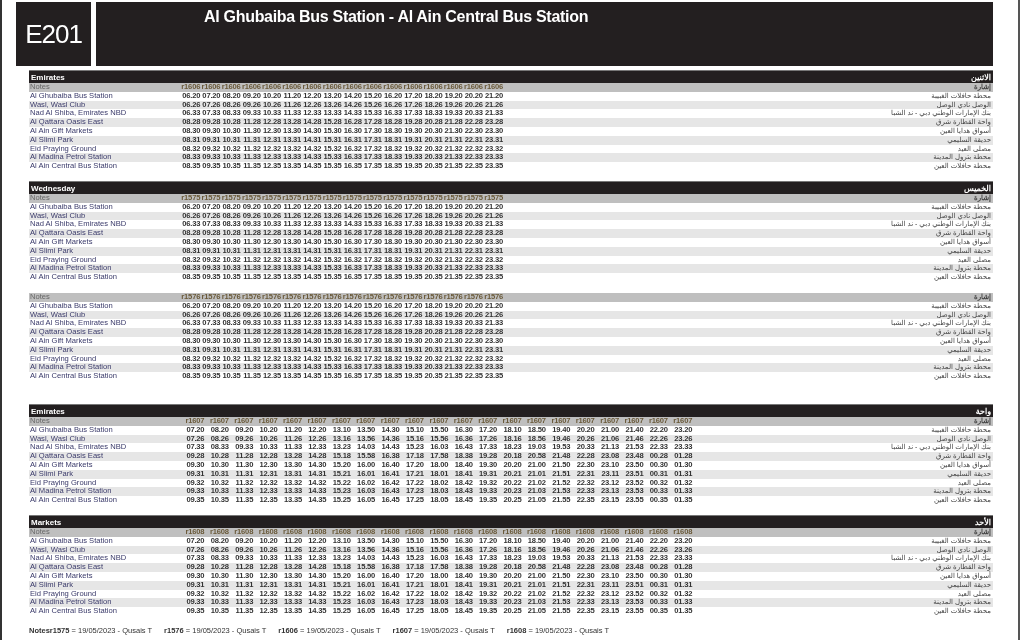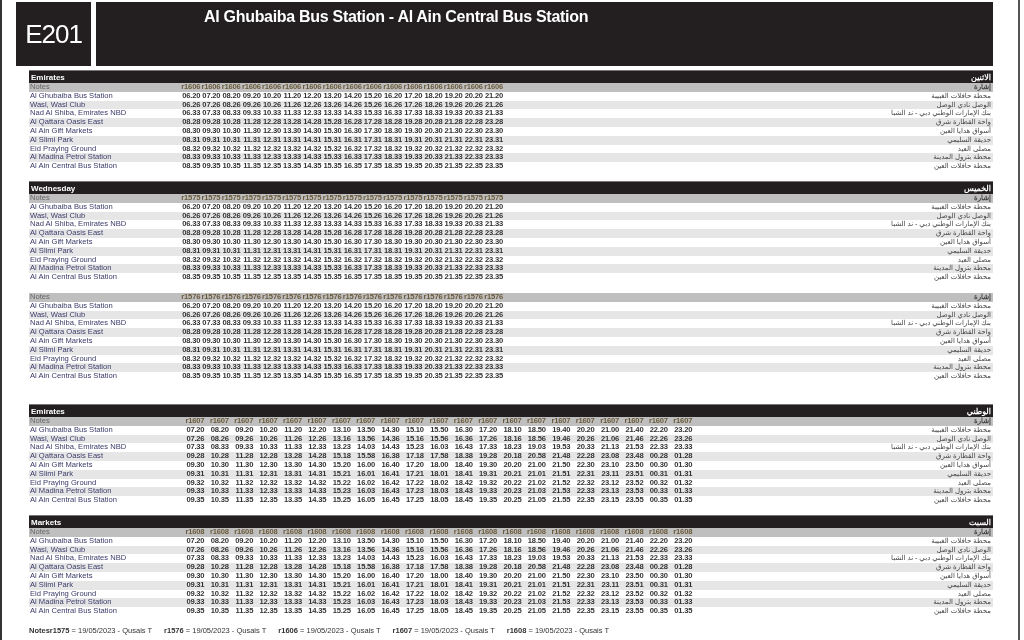--- a/index.html
+++ b/index.html
@@ -706,21 +706,21 @@
           <span class="c" style="width:20.2px">21.35</span>
           <span class="c" style="width:20.2px">22.35</span>
           <span class="c" style="width:20.2px">23.35</span>
         </span>
         <span class="ar">محطة حافلات العين</span>
       </div>
     </div>
     <div class="section" style="top: 404px;">
       <div class="sec-head">
         <span>Emirates</span>
-        <span style="direction:rtl">الوطني</span>
+        <span style="direction:rtl">واحة</span>
       </div>
       <div class="row notes" style="position: relative;">
         <span class="stop">Notes</span>
         <span class="cells">
           <span class="c" style="width:24.4px;color:#6a5a3a">r1607</span>
           <span class="c" style="width:24.4px;color:#6a5a3a">r1607</span>
           <span class="c" style="width:24.4px;color:#6a5a3a">r1607</span>
           <span class="c" style="width:24.4px;color:#6a5a3a">r1607</span>
           <span class="c" style="width:24.4px;color:#6a5a3a">r1607</span>
           <span class="c" style="width:24.4px;color:#6a5a3a">r1607</span>
@@ -982,21 +982,21 @@
           <span class="c" style="width:24.4px">23.55</span>
           <span class="c" style="width:24.4px">00.35</span>
           <span class="c" style="width:24.4px">01.35</span>
         </span>
         <span class="ar">محطة حافلات العين</span>
       </div>
     </div>
     <div class="section" style="top: 515px;">
       <div class="sec-head">
         <span>Markets</span>
-        <span style="direction:rtl">السبت</span>
+        <span style="direction:rtl">الأحد</span>
       </div>
       <div class="row notes" style="position: relative;">
         <span class="stop">Notes</span>
         <span class="cells">
           <span class="c" style="width:24.4px;color:#6a5a3a">r1608</span>
           <span class="c" style="width:24.4px;color:#6a5a3a">r1608</span>
           <span class="c" style="width:24.4px;color:#6a5a3a">r1608</span>
           <span class="c" style="width:24.4px;color:#6a5a3a">r1608</span>
           <span class="c" style="width:24.4px;color:#6a5a3a">r1608</span>
           <span class="c" style="width:24.4px;color:#6a5a3a">r1608</span>

